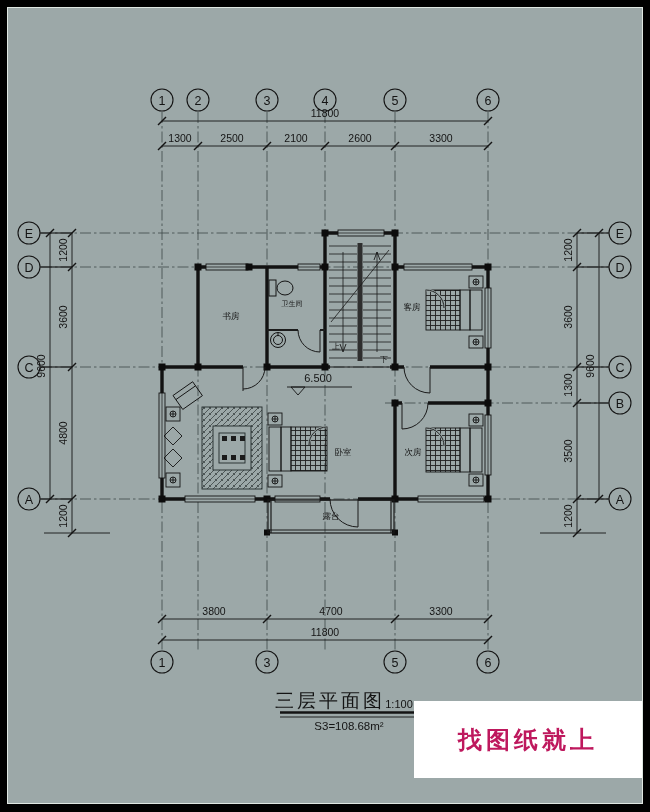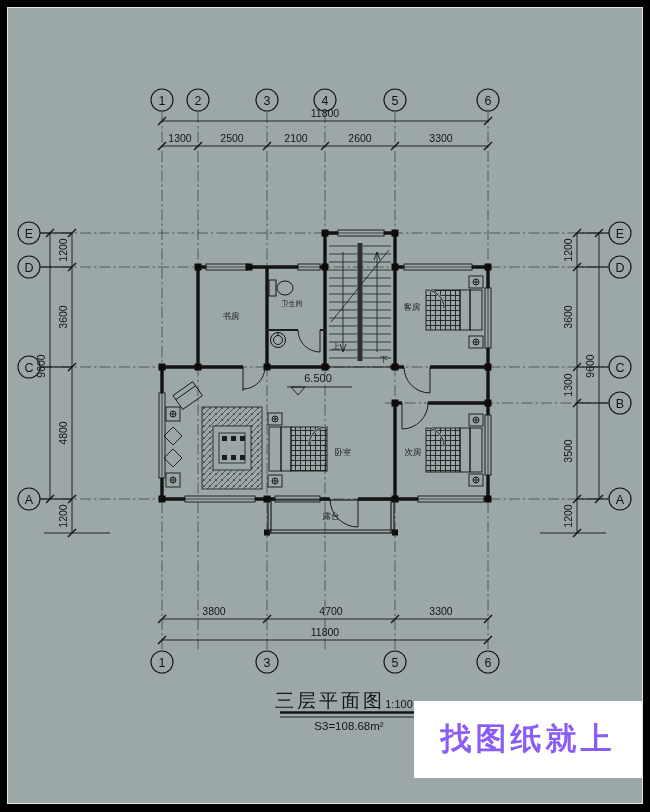--- a/index.html
+++ b/index.html
@@ -19,21 +19,21 @@
   .tiny{font-size:8px;}
   .elev{font-size:11px;}
   .title-cn{font-size:19px;letter-spacing:3px;}
   .scale{font-size:11px;}
   .area{font-size:11.5px;}
   .watermark{
     position:absolute;left:414px;top:701px;width:228px;height:77px;
     background:#ffffff;display:flex;flex-direction:column;align-items:center;
     justify-content:center;z-index:5;
   }
-  .wm-cn{font-size:31px;font-weight:bold;color:#8b5cf6;letter-spacing:4px;line-height:1.05;}
+  .wm-cn{font-size:24px;font-weight:bold;color:#be185d;letter-spacing:4px;line-height:1.05;}
   .wm-en{font-size:24px;font-weight:bold;color:#1F1CC4;letter-spacing:0.5px;line-height:1.1;}
 </style>
 </head>
 <body>
 
 <div class="paper"></div>
 
 <svg width="650" height="812" viewBox="0 0 650 812">
   <defs>
     <pattern id="plaid" width="5" height="5" patternUnits="userSpaceOnUse">

